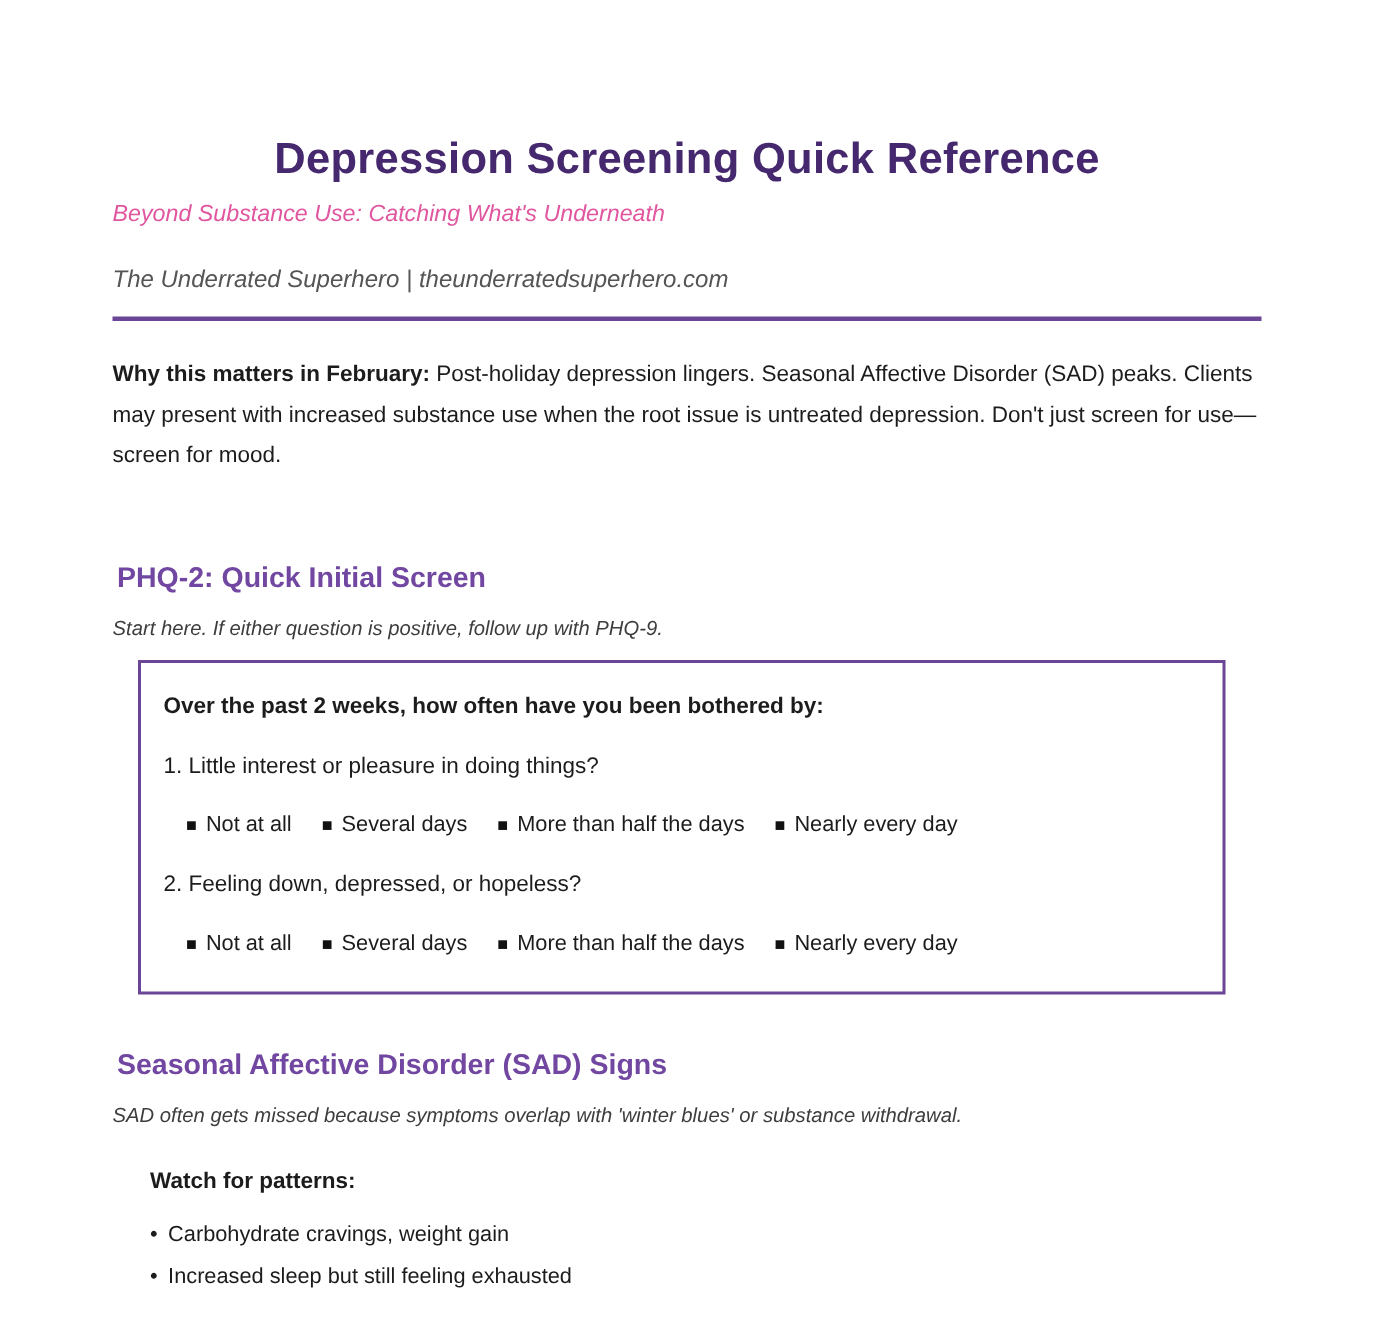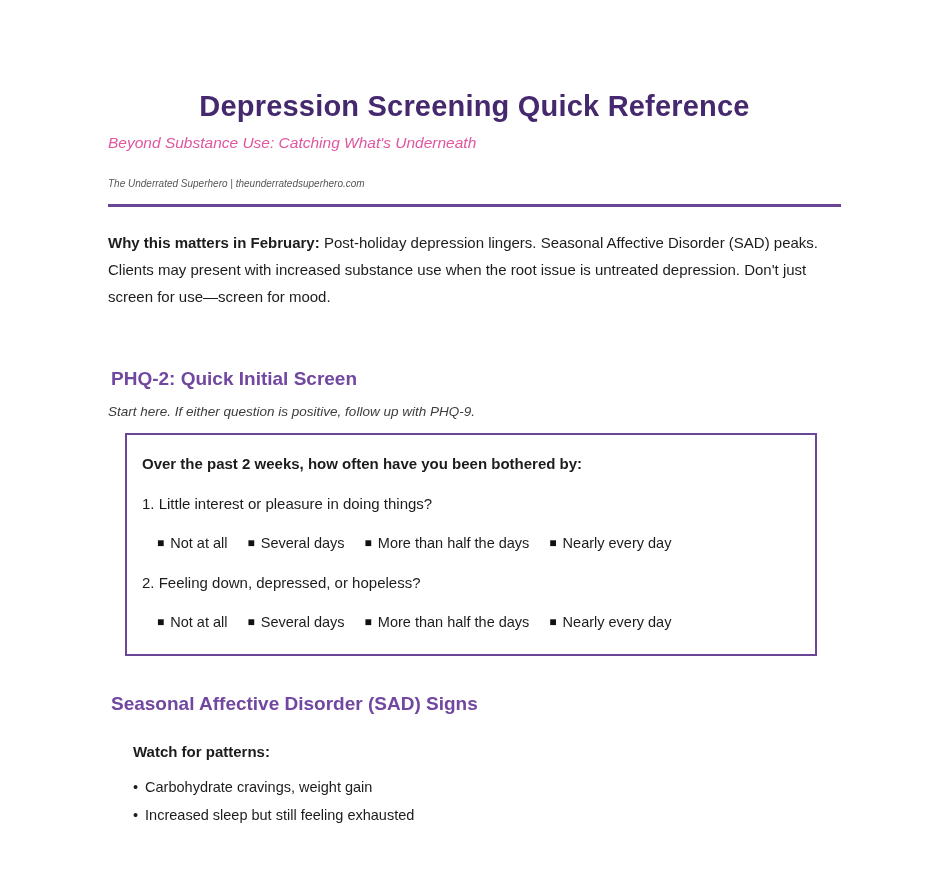--- a/index.html
+++ b/index.html
@@ -8,39 +8,39 @@
     background: #ffffff;
   }
   body {
     width: 926px;
     height: 888px;
     overflow: hidden;
     font-family: "Liberation Sans", sans-serif;
     color: #1c1c1c;
   }
   .page {
-    padding: 90px 85px 0 108px;
+    padding: 90px 85px 0 75px;
     box-sizing: border-box;
   }
   .title {
     font-size: 29px;
     font-weight: bold;
     color: #45286e;
     text-align: center;
     margin: 0 0 11px 0;
     letter-spacing: 0.2px;
   }
   .subtitle {
     font-size: 15.5px;
     font-style: italic;
     color: #e0569f;
     margin: 0 0 26px 0;
   }
   .byline {
-    font-size: 10px;
+    font-size: 16px;
     font-style: italic;
     color: #555555;
     margin: 0 0 15px 0;
   }
   .rule {
     border: none;
     height: 3px;
     background: #6b4596;
     margin: 0 0 22px 0;
   }
@@ -162,20 +162,21 @@
           <span>More than half the days</span>
         </span>
       <span class="option">
           <span class="checkbox-glyph">■</span>
           <span>Nearly every day</span>
         </span>
     </div>
   </div>
 
   <h2 class="section-heading" style="margin-top: 37px;">Seasonal Affective Disorder (SAD) Signs</h2>
+  <p class="section-note">SAD often gets missed because symptoms overlap with 'winter blues' or substance withdrawal.</p>
 
   <div class="patterns">
     <p class="patterns-label">Watch for patterns:</p>
     <p class="pattern-line"><span class="bullet-glyph">•</span><span>Carbohydrate cravings, weight gain</span></p>
     <p class="pattern-line"><span class="bullet-glyph">•</span><span>Increased sleep but still feeling exhausted</span></p>
 
   </div>
 
 </div>
 

